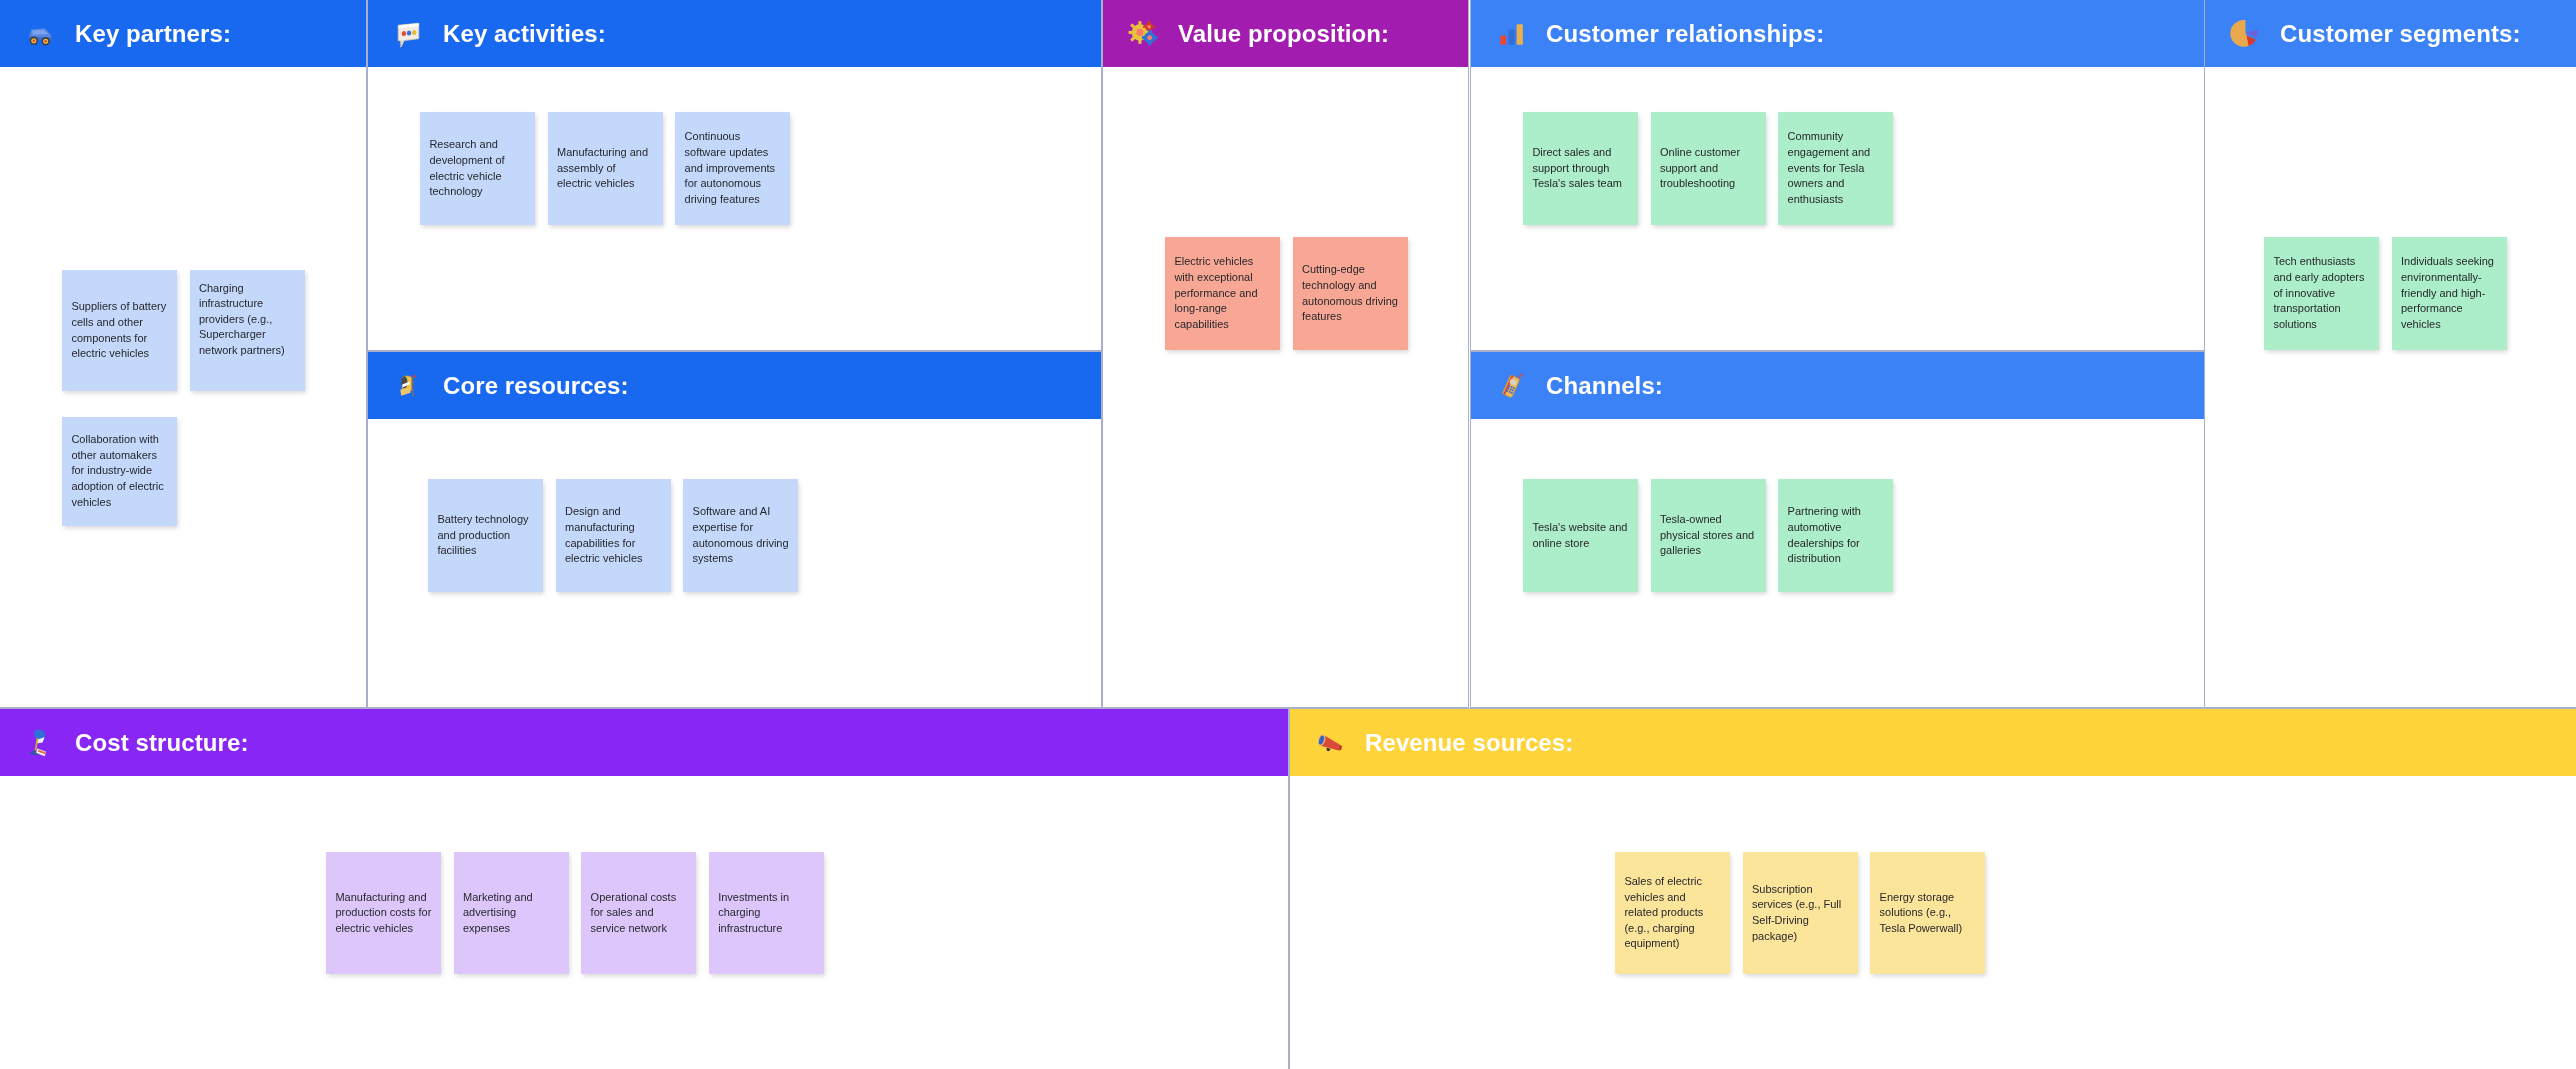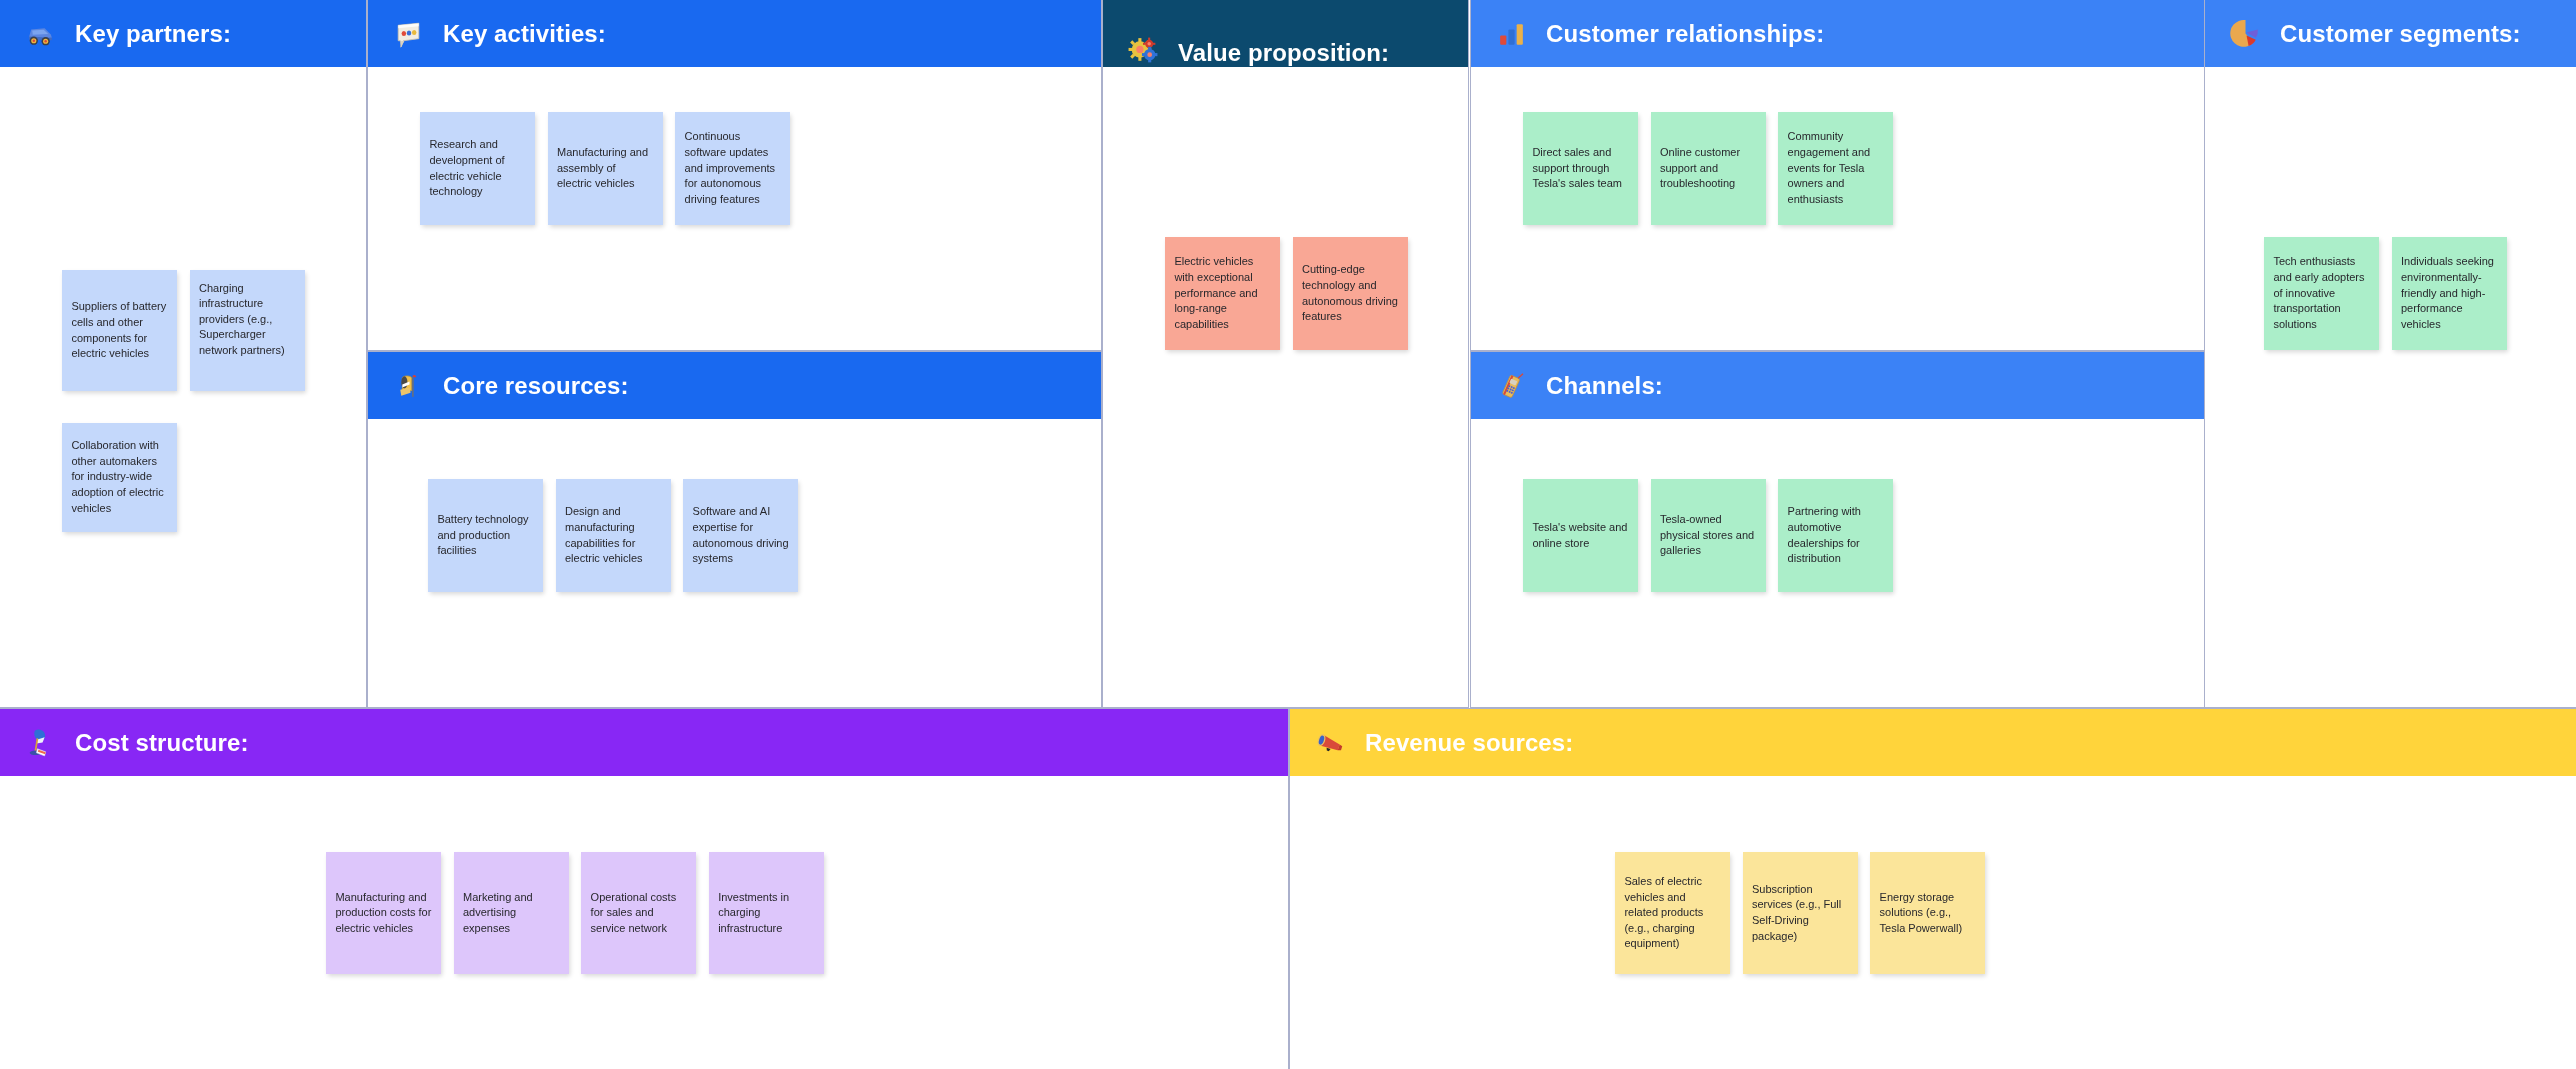--- a/index.html
+++ b/index.html
@@ -49,21 +49,21 @@
   .block-body {
     flex: 1 1 auto;
     position: relative;
     background: #ffffff;
     padding: 18px 0 0 0;
     box-sizing: border-box;
   }
 
   
   .hdr-blue   { background: #1969f0; }
-  .hdr-salmon { background: #0c4a6e; align-items: flex-end; }
+  .hdr-salmon { background: #a21caf; }
   .hdr-green  { background: #3b82f6; }
   .hdr-purple { background: #8827f5; }
   .hdr-yellow { background: #ffd43b; }
 
   
   .icon {
     width: 33px;
     height: 33px;
     flex: 0 0 33px;
     display: block;
@@ -107,21 +107,21 @@
   #sec-channels       { left:1470px; top:351px;  width:735px; height:357px; }
   #sec-cust-seg       { left:2204px; top:0px;    width:372px;  height:708px; border-top:none; border-right:none;}
   #sec-cost           { left:0px;    top:708px; width:1289px; height:362px;  border-left:none; border-bottom:none;}
   #sec-revenue        { left:1289px; top:708px; width:1287px; height:362px;  border-right:none; border-bottom:none;}
 
   
   #notes-key-partners { padding-left: 62px; padding-top: 185px; width: 294px; }
   #notes-key-partners .note { width: 115px; }
   #notes-key-partners .note:nth-child(1){ min-height:101px; }
   #notes-key-partners .note:nth-child(2){ min-height:121px; align-items:flex-start; }
-  #notes-key-partners .note:nth-child(3){ min-height:109px; margin-top: 19px; }
+  #notes-key-partners .note:nth-child(3){ min-height:109px; margin-top: 13px; }
 
   #notes-key-activities { padding-left: 52px; padding-top: 27px; }
   #notes-key-activities .note { min-height: 113px; }
 
   #notes-core-resources { padding-left: 60px; padding-top: 42px; }
   #notes-core-resources .note { min-height: 113px; }
 
   #notes-value-prop { padding-left: 62px; padding-top: 152px; }
   #notes-value-prop .note { min-height: 113px; }
 

